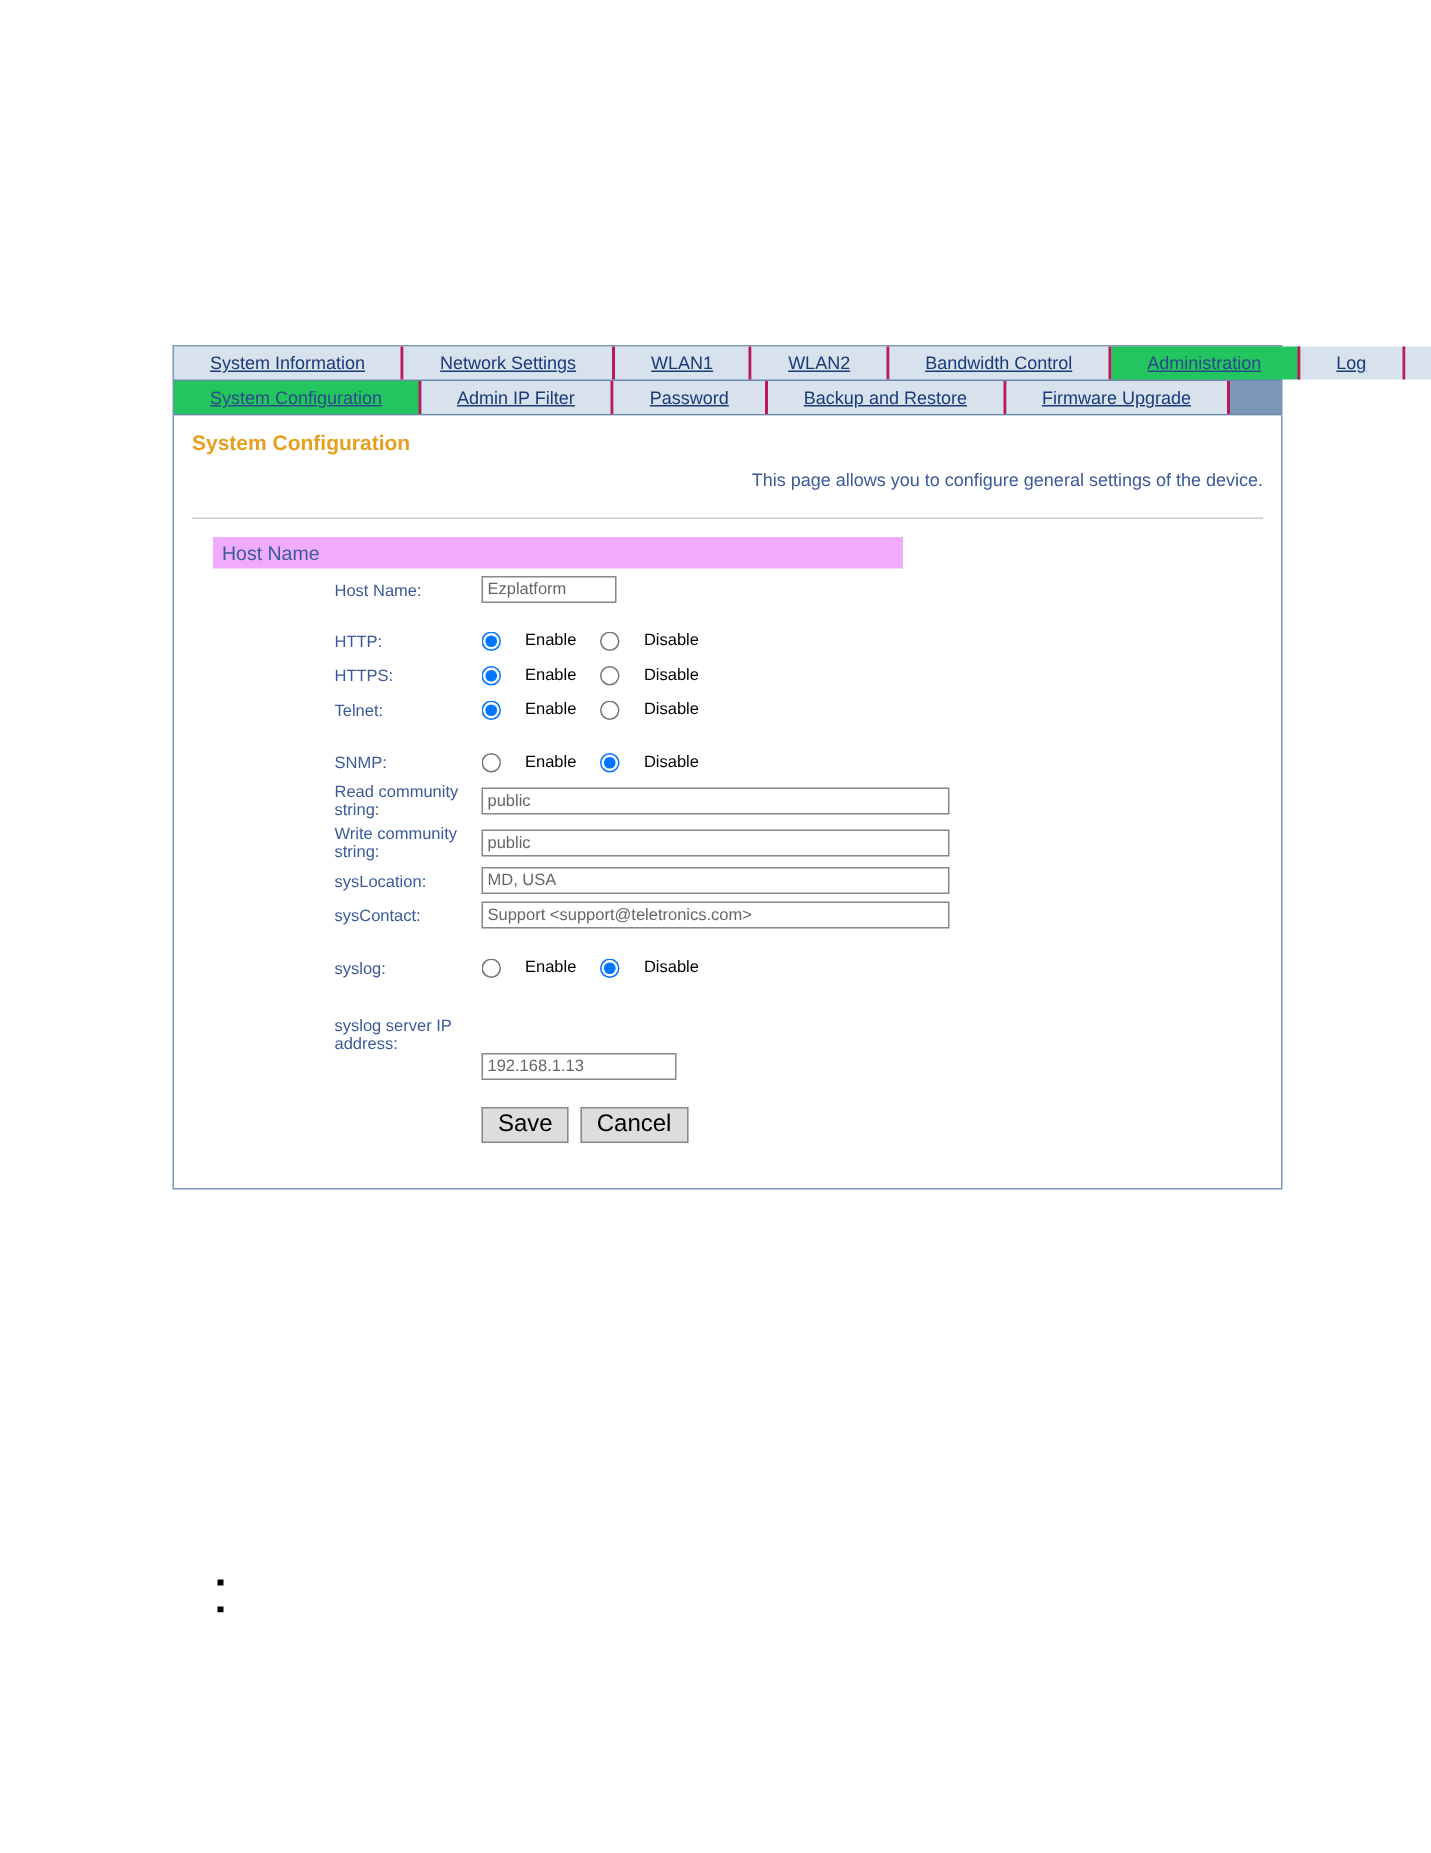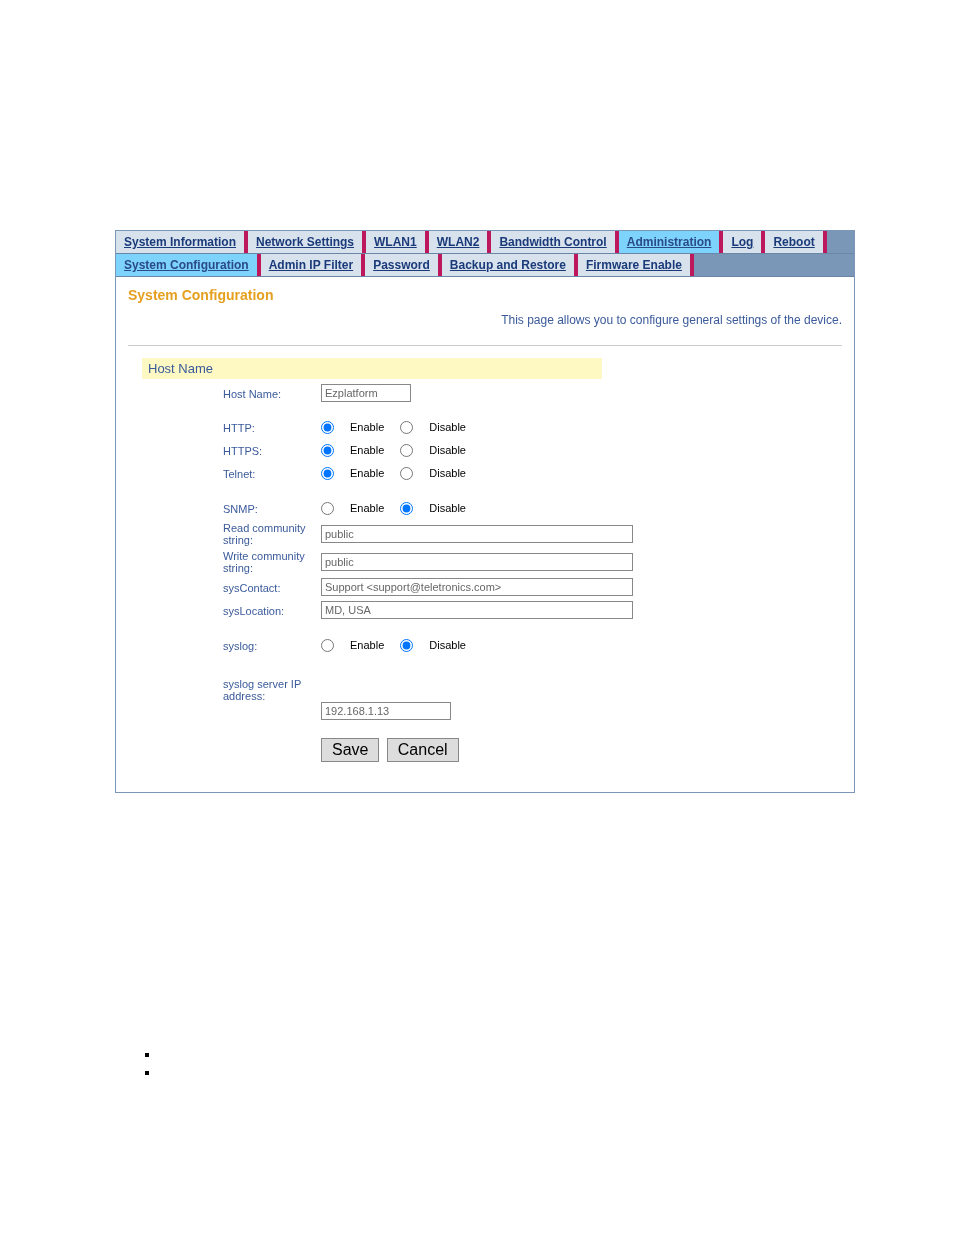--- a/index.html
+++ b/index.html
@@ -1,28 +1,28 @@
 <!DOCTYPE html>
 <html><head>
   <meta charset="utf-8">
   <style>
     * { box-sizing: border-box; margin: 0; padding: 0; }
     body { font-family: Arial, sans-serif; font-size: 12px; background: #fff; padding: 0; }
     .container { width: 740px; margin: 230px 0 0 115px; border: 1px solid #7a97b8; }
     .tabs-row { display: flex; background: #7a97b8; border-bottom: 1px solid #6a87a8; }
     .tabs-row.primary { background: #7a97b8; }
     .tabs-row.secondary { background: #7a97b8; }
-    .tab { padding: 4px 8px; color: #1a3a7a; text-decoration: underline; cursor: pointer; background: #d8e2ed; border-right: 4px solid #be185d; white-space: nowrap; font-weight: bold; }
-    .tab.active { background: #7dd3fc; color: #2a4a8a; text-decoration: underline; }
+    .tab { padding: 4px 24px; color: #1a3a7a; text-decoration: underline; cursor: pointer; background: #d8e2ed; border-right: 2px solid #be185d; white-space: nowrap; }
+    .tab.active { background: #22c55e; color: #2a4a8a; text-decoration: underline; }
     .tabs-spacer { flex: 1; background: #7a97b8; }
     .content { padding: 10px 12px 30px 12px; background: #fff; }
     .page-title { color: #e5a020; font-weight: bold; font-size: 14px; margin-bottom: 10px; }
     .page-desc { color: #3a5a9a; font-size: 12px; margin-bottom: 18px; text-align: right; }
     .hr { height: 1px; background: #ccc; margin: 4px 0 12px 0; }
-    .section-header { background: #fef9c3; color: #3a5a9a; padding: 3px 6px; font-size: 13px; width: 460px; margin-left: 14px; }
+    .section-header { background: #f0abfc; color: #3a5a9a; padding: 3px 6px; font-size: 13px; width: 460px; margin-left: 14px; }
     .form-area { margin-left: 95px; margin-top: 4px; margin-bottom: 14px; }
     .form-row { display: flex; align-items: center; margin-bottom: 3px; min-height: 20px; }
     .form-label { color: #3a5a9a; width: 98px; font-size: 11px; padding-right: 4px; padding-top: 1px; }
     .form-control { flex: 1; display: flex; align-items: flex-end; }
     .radio-group { display: flex; align-items: center; gap: 6px; }
     .radio-opt { display: flex; align-items: center; gap: 16px; margin-right: 10px; }
     .radio-opt input[type=radio] { margin: 0; }
     .radio-opt label { color: #000; font-size: 11px; }
     input[type=text] { border: 1px solid #888; padding: 2px 3px; font-size: 11px; height: 18px; color: #666; }
     .input-short { width: 90px; }
@@ -47,21 +47,21 @@
     <div class="tab">Log</div>
     <div class="tab">Reboot</div>
     <div class="tabs-spacer"></div>
   </div>
 
   <div class="tabs-row secondary">
     <div class="tab active">System Configuration</div>
     <div class="tab">Admin IP Filter</div>
     <div class="tab">Password</div>
     <div class="tab">Backup and Restore</div>
-    <div class="tab">Firmware Enable</div>
+    <div class="tab">Firmware Upgrade</div>
     <div class="tabs-spacer"></div>
   </div>
 
   <div class="content">
     <div class="page-title">System Configuration</div>
     <div class="page-desc">This page allows you to configure general settings of the device.</div>
     <div class="hr"></div>
 
     <div class="section-header">Host Name</div>
     <div class="form-area">
@@ -141,30 +141,30 @@
       </div>
 
       <div class="form-row">
         <div class="form-label">Write community string:</div>
         <div class="form-control">
           <input type="text" class="input-long" value="public" style="">
         </div>
       </div>
 
       <div class="form-row">
+        <div class="form-label">sysLocation:</div>
+        <div class="form-control">
+          <input type="text" class="input-long" value="MD, USA" style="">
+        </div>
+      </div>
+
+      <div class="form-row">
         <div class="form-label">sysContact:</div>
         <div class="form-control">
           <input type="text" class="input-long" value="Support &lt;support@teletronics.com&gt;" style="">
-        </div>
-      </div>
-
-      <div class="form-row">
-        <div class="form-label">sysLocation:</div>
-        <div class="form-control">
-          <input type="text" class="input-long" value="MD, USA" style="">
         </div>
       </div>
 
       <div class="gap-row"></div>
 
       <div class="form-row">
         <div class="form-label">syslog:</div>
         <div class="form-control radio-group">
           <span class="radio-opt">
               <input type="radio" name="syslog" style="">

